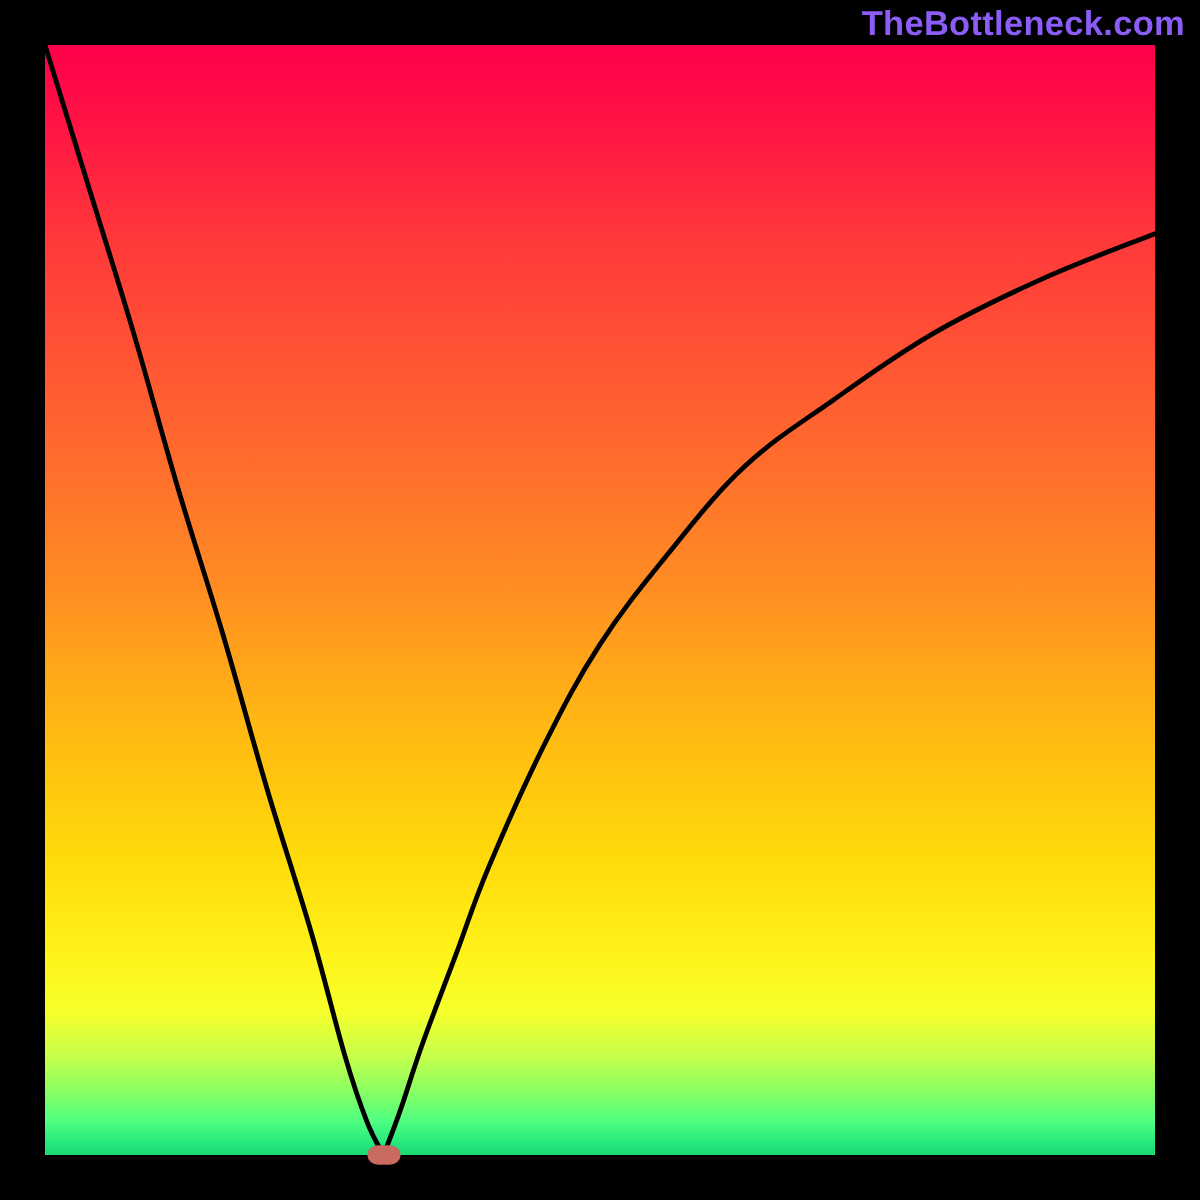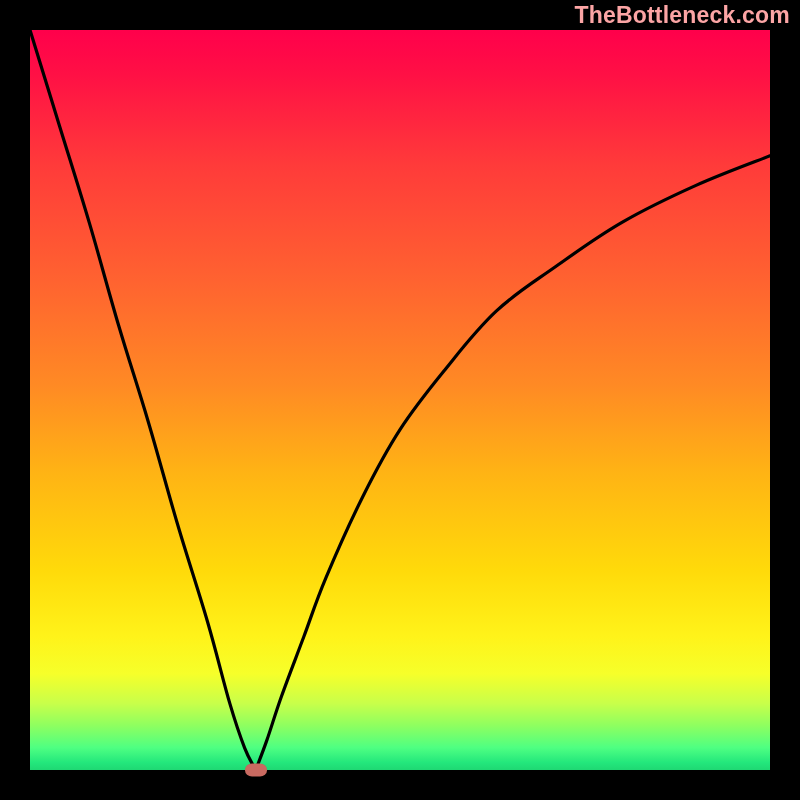--- a/index.html
+++ b/index.html
@@ -14,21 +14,21 @@
   .frame {
     position: relative;
     width: 800px;
     height: 800px;
     background: #000;
   }
   .watermark {
     position: absolute;
     top: 2px;
     right: 10px;
-    color: #fca5a5;
+    color: #8b5cf6;
     font-size: 23px;
     font-weight: 600;
     letter-spacing: 0.2px;
     z-index: 10;
   }
   .plot {
     position: absolute;
     left: 30px;
     top: 30px;
     width: 740px;

